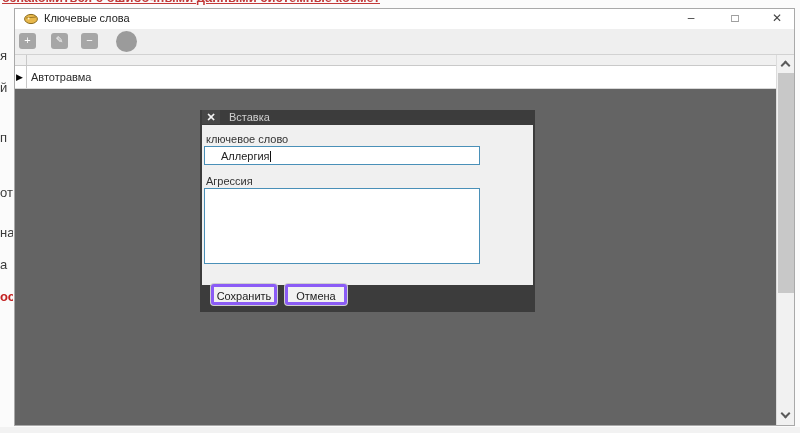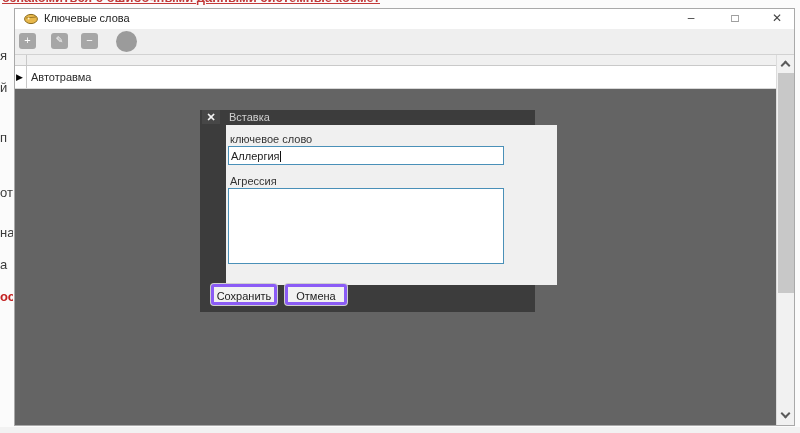--- a/index.html
+++ b/index.html
@@ -52,25 +52,25 @@
   #sc-down .chev { top:3px; transform:rotate(135deg); }
   #sc-up { top:0; } #sc-down { bottom:0; }
   #sc-thumb { position:absolute; left:1px; top:18px; width:16px; height:220px; background:#c8c8c8; }
 
   
   #modal { position:absolute; left:200px; top:110px; width:335px; height:202px; background:#3c3c3c; }
   #modal-titlebar { position:absolute; left:0; top:0; width:100%; height:14px; }
   #modal-close { position:absolute; left:2px; top:0px; width:18px; height:14px; background:#474747;
     color:#f4f4f4; font-size:11px; font-weight:bold; text-align:center; line-height:14px; }
   #modal-title { position:absolute; left:29px; top:1px; color:#cfcfcf; font-size:11px; }
-  #modal-panel { position:absolute; left:2px; top:15px; width:331px; height:160px; background:#f0f0f0;margin-left:24px; }
+  #modal-panel { position:absolute; left:2px; top:15px; width:331px; height:160px; background:#f0f0f0; }
   .mlabel { position:absolute; left:4px; font-size:11px; color:#333; }
   #lbl-keyword { top:8px; } #lbl-desc { top:50px; }
   .mfield { position:absolute; left:2px; width:276px; background:#ffffff; border:1px solid #4a90b8; }
-  #keyword-field { top:21px; height:19px; font-size:11px; color:#222; padding:3px 2px; }
+  #keyword-field { top:21px; height:19px; font-size:11px; color:#222; padding:3px 16px; }
   #caret { display:inline-block; width:1px; height:11px; background:#111; vertical-align:-2px; }
   #desc-field { top:63px; height:76px; }
   #modal-footer { position:absolute; left:0; bottom:0; width:100%; height:27px; }
   .mbtn { position:absolute; bottom:7px; height:21px; background:#f2f2f2;
     border:3px solid #8b5cf6; border-radius:3px; font-size:11px; color:#222;
     text-align:center; line-height:19px; box-shadow:0 0 0 1px #cfcfcf; }
   #btn-save { left:11px; width:66px; } #btn-cancel { left:85px; width:62px; }
 
   #below-window { position:absolute; left:0; top:427px; width:800px; height:6px; background:#f2f2f2; }
 </style>

